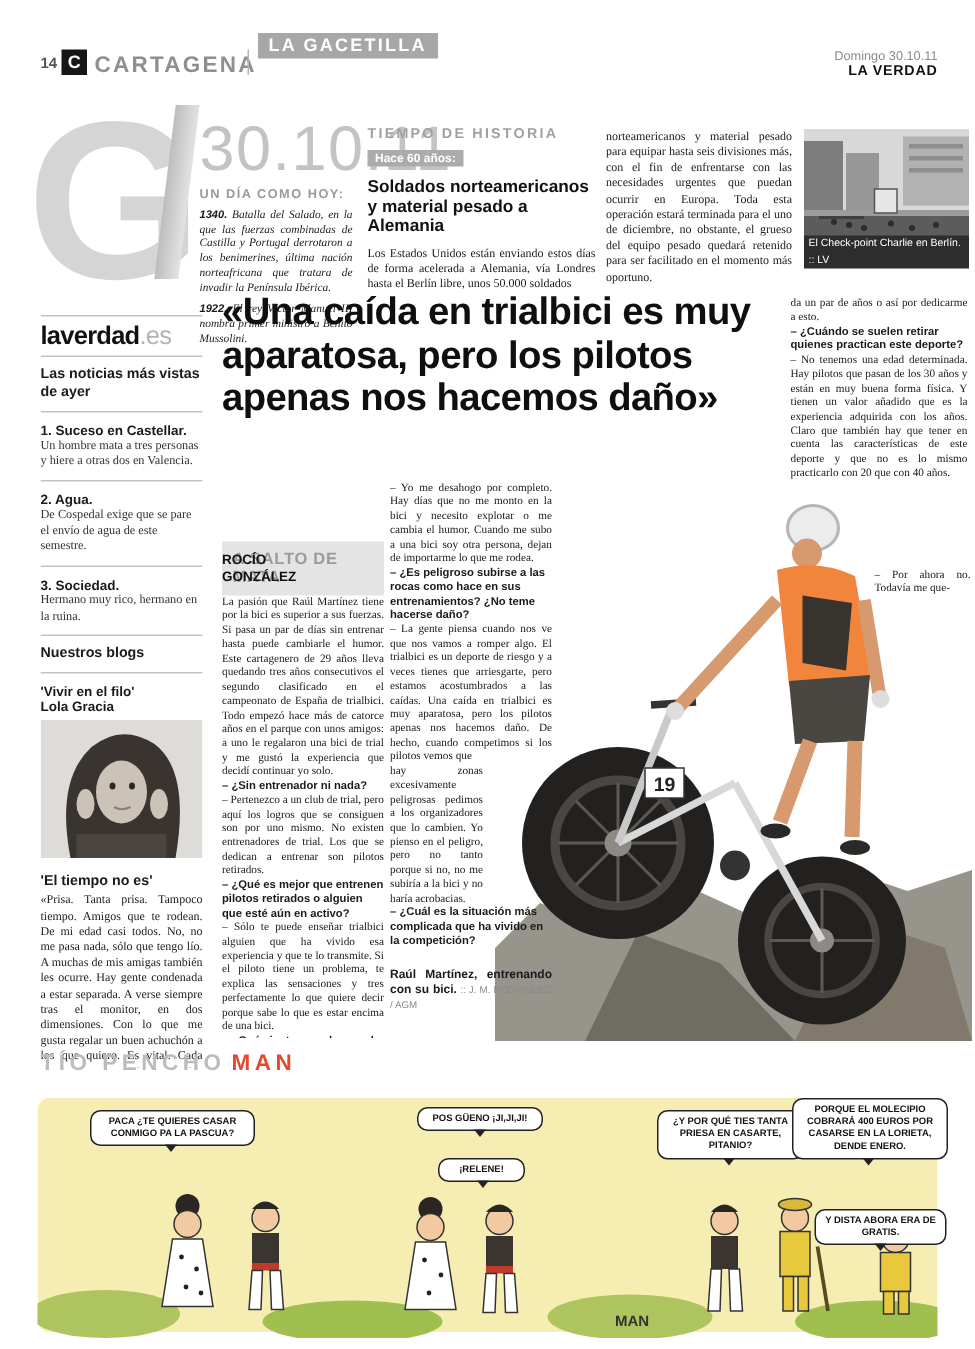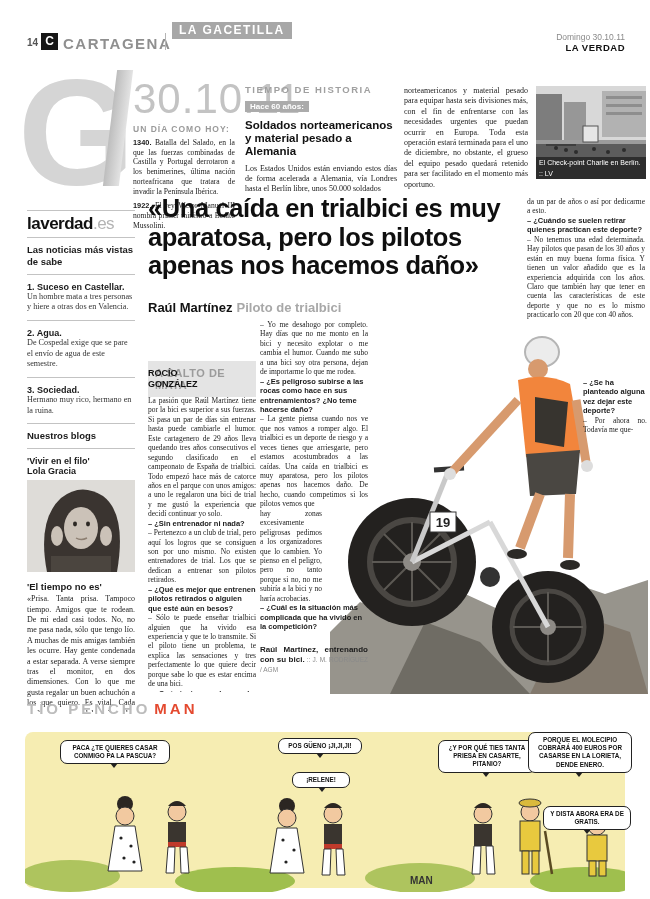--- a/index.html
+++ b/index.html
@@ -15,21 +15,21 @@
   .hdr-div{width:1px;height:17px;background:#b5b5b5;}
   .gacetilla-box{background:#a7a7a7;color:#fff;font:bold 12px/17px "Liberation Sans",sans-serif;
         padding:0 7px;letter-spacing:1.5px;}
   .hdr-date{font:8.5px "Liberation Sans",sans-serif;color:#8a8a8a;text-align:right;}
   .hdr-masthead{font:bold 9.5px "Liberation Sans",sans-serif;color:#111;text-align:right;letter-spacing:.5px;}
   
   .bigG{font:bold 150px/1 "Liberation Sans",sans-serif;color:#d5d5d5;}
   .ribbon{width:16px;height:116px;background:linear-gradient(90deg,#bdbdbd,#e3e3e3);transform:skewX(-7deg);}
   .bigdate{font:42px/1 "Liberation Sans",sans-serif;color:#c3c3c3;letter-spacing:1px;}
   .todayhead{font:bold 8.5px "Liberation Sans",sans-serif;color:#9a9a9a;letter-spacing:1px;}
-  .todayitem{font-size:7.6px;line-height:1.28;text-align:justify;margin:0 0 5px 0;}
+  .todayitem{font-size:7.6px;line-height:1.28;text-align:justify;margin:0 0 5px 0;font-style:italic;}
   .todayitem b{font-family:"Liberation Sans",sans-serif;font-size:7.4px;}
   .kicker{font:bold 9.5px "Liberation Sans",sans-serif;color:#a0a0a0;letter-spacing:1.5px;}
   .chip{display:inline-block;background:#ababab;color:#fff;font:bold 8px "Liberation Sans",sans-serif;
         padding:1px 5px;margin-top:3px;}
   .histtitle{font:bold 11.5px/1.15 "Liberation Sans",sans-serif;color:#111;}
   .histbody{font-size:8px;line-height:1.3;text-align:justify;}
   .photo-cap{position:absolute;left:0;right:0;bottom:0;background:rgba(20,20,20,.65);
         color:#fff;font:7px/11px "Liberation Sans",sans-serif;padding:0 3px;}
   
   .sidebar{left:27px;top:207px;width:108px;height:505px;overflow:hidden;}
@@ -117,21 +117,21 @@
         <circle cx="40" cy="66" r="2" fill="#2c2c2c"></circle>
       <rect x="10" y="58" width="30" height="2" fill="#3f3f3f"></rect>
     </svg>
     <div class="photo-cap">El Check-point Charlie en Berlín. :: LV</div>
   </div>
 
   <div class="abs sidebar">
     <div class="rule"></div>
     <div class="brand" style="margin:3px 0;"><span>laverdad</span><span class="suffix">.es</span></div>
     <div class="rule"></div>
-    <div class="sb-head">Las noticias más vistas de sabe</div>
+    <div class="sb-head">Las noticias más vistas de ayer</div>
     <div class="rule"></div>
     <div class="sb-item">
       <div class="sb-item-title">1. Suceso en Castellar.</div>
       <div class="sb-item-desc">Un hombre mata a tres personas y hiere a otras dos en Valencia.</div>
     </div>
     <div class="rule"></div>
     <div class="sb-item">
       <div class="sb-item-title">2. Agua.</div>
       <div class="sb-item-desc">De Cospedal exige que se pare el envío de agua de este semestre.</div>
     </div>
@@ -154,32 +154,27 @@
       <path d="M49 58 Q54 61 60 58" stroke="#8d7f72" fill="none" stroke-width="1.4"></path>
       <ellipse cx="30" cy="56" rx="6" ry="10" fill="#cbc2b8"></ellipse>
       <ellipse cx="79" cy="56" rx="6" ry="10" fill="#cbc2b8"></ellipse>
       <rect x="24" y="76" width="60" height="16" fill="#4b453f"></rect>
     </svg>
     <div class="sb-quote-head">'El tiempo no es'</div>
     <div class="sb-quote">«Prisa. Tanta prisa. Tampoco tiempo. Amigos que te rodean. De mi edad casi todos. No, no me pasa nada, sólo que tengo lío. A muchas de mis amigas también les ocurre. Hay gente condenada a estar separada. A verse siempre tras el monitor, en dos dimensiones. Con lo que me gusta regalar un buen achuchón a los que quiero. Es vital. Cada mañana, a pesar del sueño y los agobios por llegar al cole, abrazo a mi hijo y me deleito. Me sorprenden sus ojos, sus frases. En la puerta del aula ayer me dijo: 'Mamá, por favor, tienes que confiar en mí'. Tiene siete años y sabe que mis besos son liberadores.»</div>
   </div>
 
   <div class="abs headline" style="left:148px;top:194px;width:392px;">«Una caída en trialbici es muy aparatosa, pero los pilotos apenas nos hacemos daño»</div>
-  <div class="abs" style="left:148px;top:298px;">
-    <span class="byline-name">Raúl Martínez</span>
-    <span class="byline-role">Piloto de trialbici</span>
-  </div>
 
   <div class="abs bodytxt" style="left:527px;top:197px;width:118px;z-index:2;">
     <p>da un par de años o así por dedicarme a esto.</p>
     <p class="q">– ¿Cuándo se suelen retirar quienes practican este deporte?</p>
     <p>– No tenemos una edad determinada. Hay pilotos que pasan de los 30 años y están en muy buena forma física. Y tienen un valor añadido que es la experiencia adquirida con los años. Claro que también hay que tener en cuenta las características de este deporte y que no es lo mismo practicarlo con 20 que con 40 años.</p>
   </div>
   <div class="abs bodytxt" style="left:583px;top:378px;width:64px;z-index:2;">
-    <p class="q">– ¿Se ha planteado alguna vez dejar este deporte?</p>
     <p>– Por ahora no. Todavía me que-</p>
   </div>
 
   <div class="abs salto-box" style="left:148px;top:324px;width:94px;">
     <div class="salto">A SALTO DE MATA</div>
   </div>
   <div class="abs author" style="left:148px;top:368px;width:70px;">ROCÍO GONZÁLEZ</div>
 
   <div class="abs" style="left:330px;top:322px;width:318px;height:372px;z-index:0;">
     <svg width="318" height="372" viewBox="0 0 318 372">
@@ -222,21 +217,21 @@
       <line x1="240" y1="172" x2="238" y2="236" stroke="#d79a6e" stroke-width="10"></line>
       <ellipse cx="187" cy="232" rx="10" ry="5" fill="#2b2926"></ellipse>
       <ellipse cx="240" cy="243" rx="10" ry="5" fill="#2b2926"></ellipse>
     </svg>
   </div>
 
   <div class="abs bodytxt" style="left:148px;top:396px;width:108px;height:296px;overflow:hidden;z-index:2;">
     <p>La pasión que Raúl Martínez tiene por la bici es superior a sus fuerzas. Si pasa un par de días sin entrenar hasta puede cambiarle el humor. Este cartagenero de 29 años lleva quedando tres años consecutivos el segundo clasificado en el campeonato de España de trialbici. Todo empezó hace más de catorce años en el parque con unos amigos: a uno le regalaron una bici de trial y me gustó la experiencia que decidí continuar yo solo.</p>
     <p class="q">– ¿Sin entrenador ni nada?</p>
     <p>– Pertenezco a un club de trial, pero aquí los logros que se consiguen son por uno mismo. No existen entrenadores de trial. Los que se dedican a entrenar son pilotos retirados.</p>
-    <p class="q">– ¿Qué es mejor que entrenen pilotos retirados o alguien que esté aún en besos?</p>
+    <p class="q">– ¿Qué es mejor que entrenen pilotos retirados o alguien que esté aún en activo?</p>
     <p>– Sólo te puede enseñar trialbici alguien que ha vivido esa experiencia y que te lo transmite. Si el piloto tiene un problema, te explica las sensaciones y tres perfectamente lo que quiere decir porque sabe lo que es estar encima de una bici.</p>
     <p class="q">– ¿Qué siente cuando se sube sobre las dos ruedas?</p>
   </div>
 
   <div class="abs bodytxt" style="left:260px;top:320px;width:108px;z-index:2;">
     <p>– Yo me desahogo por completo. Hay días que no me monto en la bici y necesito explotar o me cambia el humor. Cuando me subo a una bici soy otra persona, dejan de importarme lo que me rodea.</p>
     <p class="q">– ¿Es peligroso subirse a las rocas como hace en sus entrenamientos? ¿No teme hacerse daño?</p>
     <p>– La gente piensa cuando nos ve que nos vamos a romper algo. El trialbici es un deporte de riesgo y a veces tienes que arriesgarte, pero estamos acostumbrados a las caídas. Una caída en trialbici es muy aparatosa, pero los pilotos apenas nos hacemos daño. De hecho, cuando competimos si los pilotos vemos que</p>
     <div class="wrapnarrow">
       <p>hay zonas excesivamente peligrosas pedimos a los organizadores que lo cambien. Yo pienso en el peligro, pero no tanto porque si no, no me subiría a la bici y no haría acrobacias.</p>

